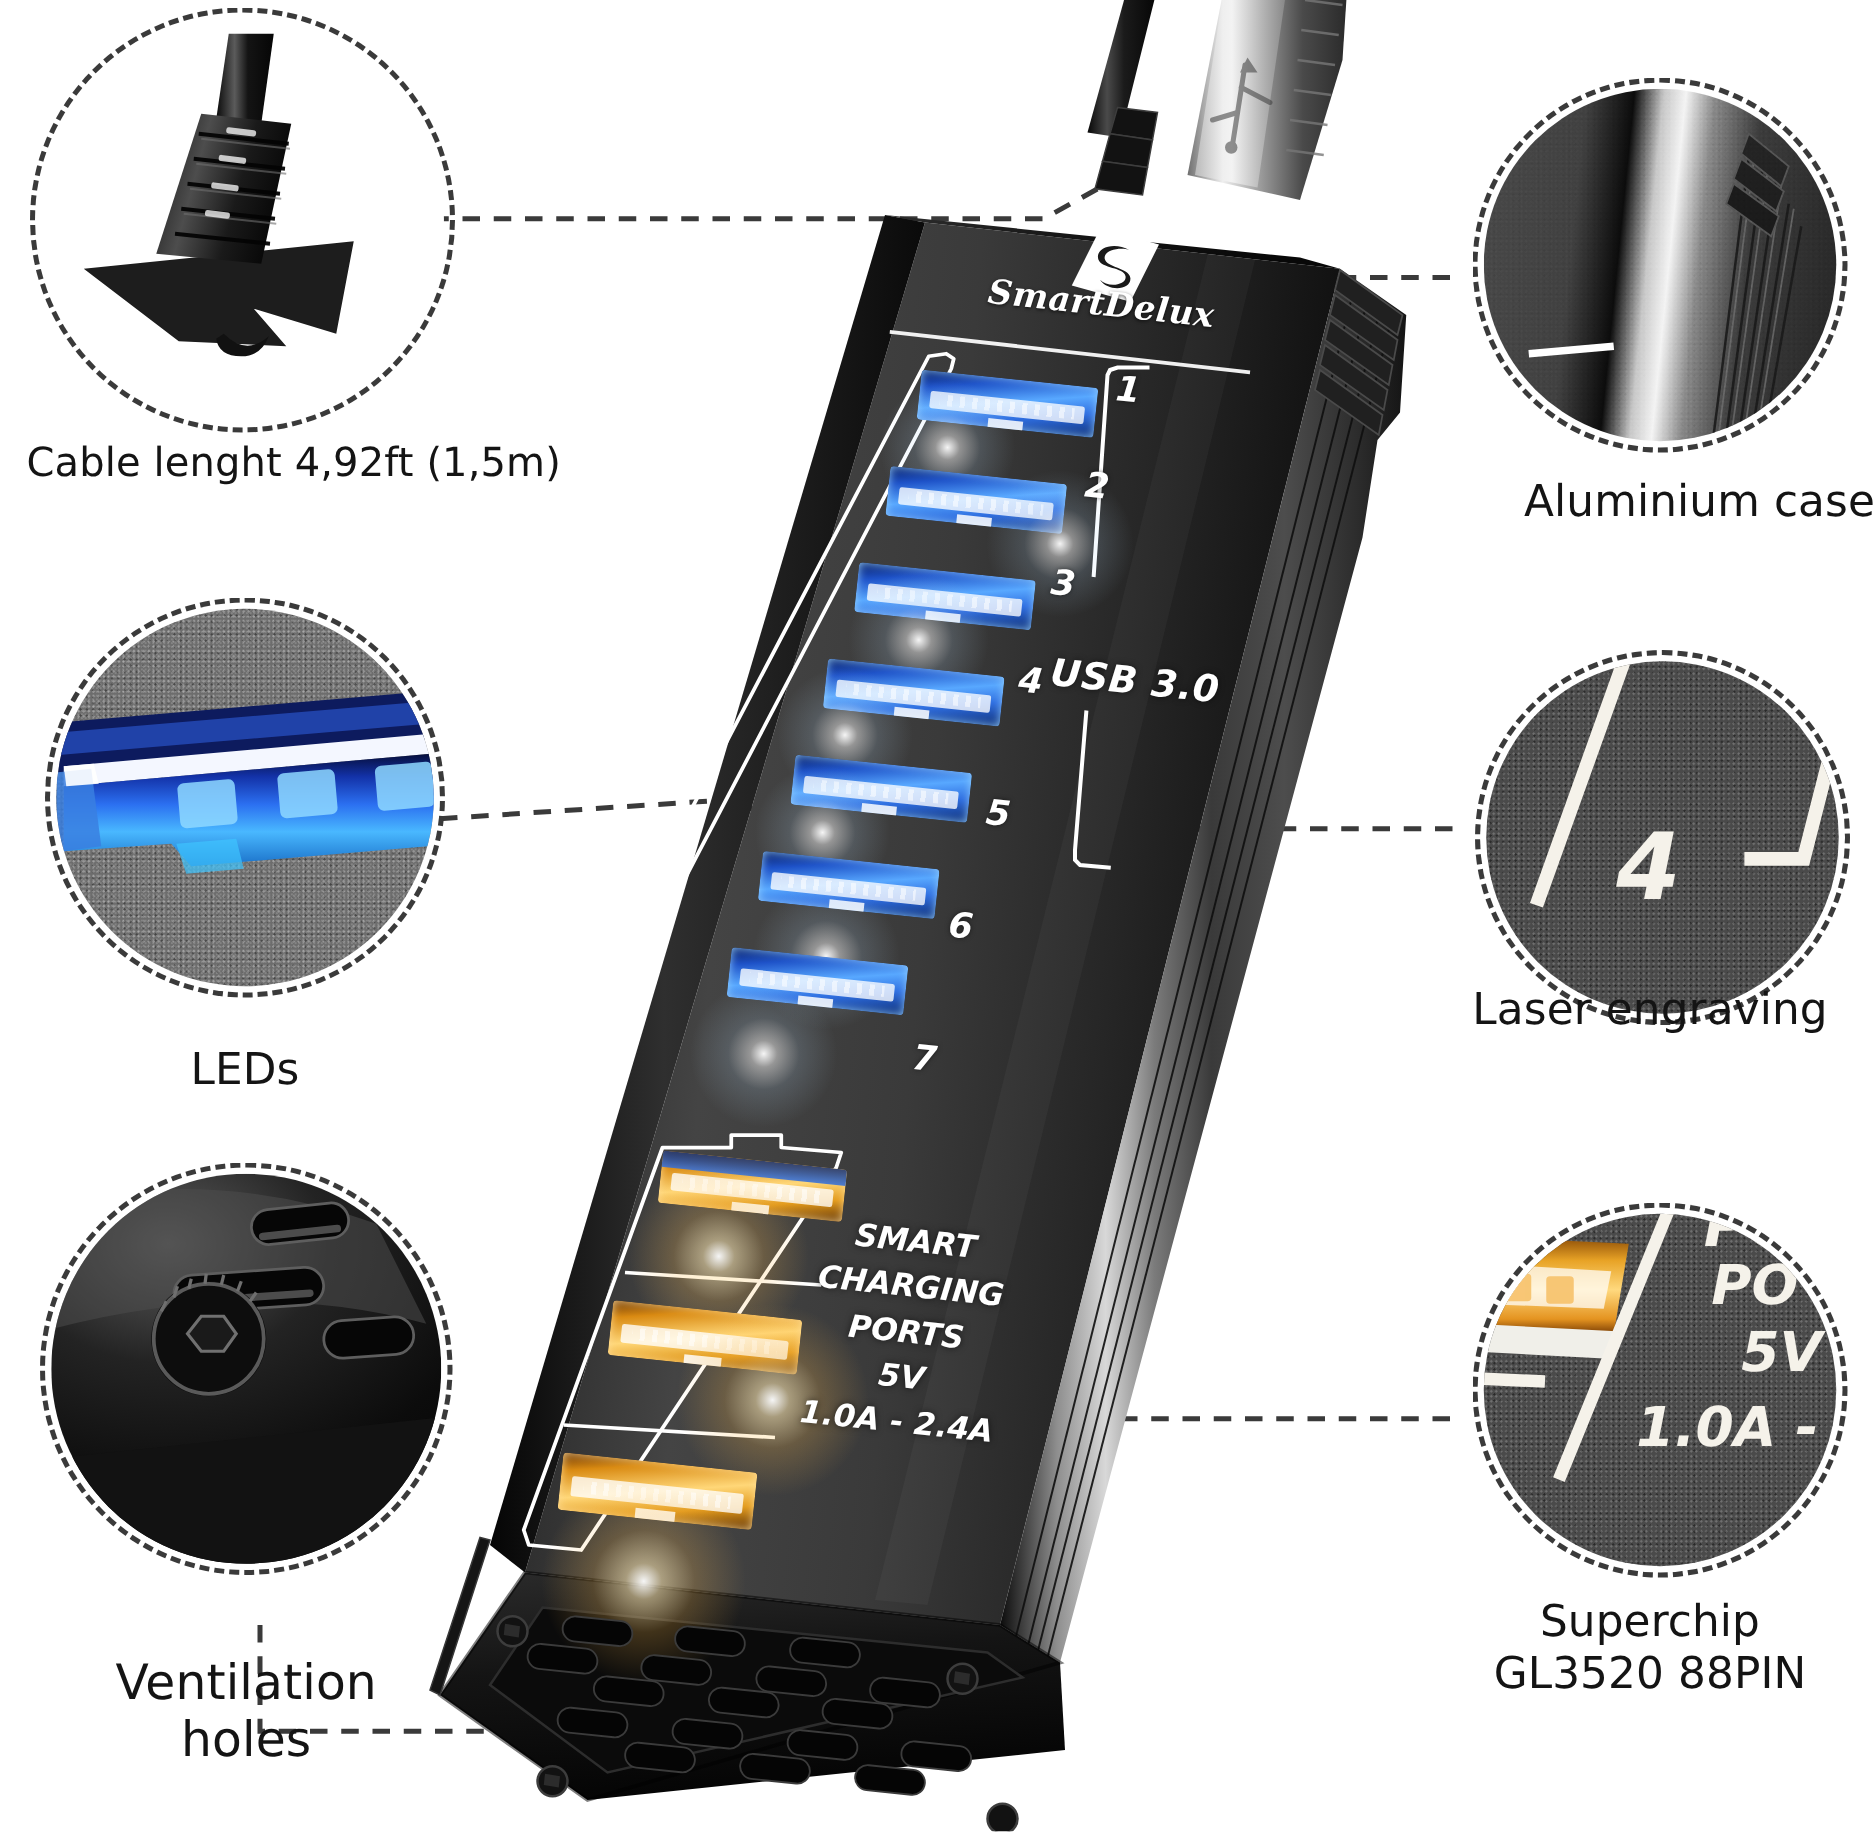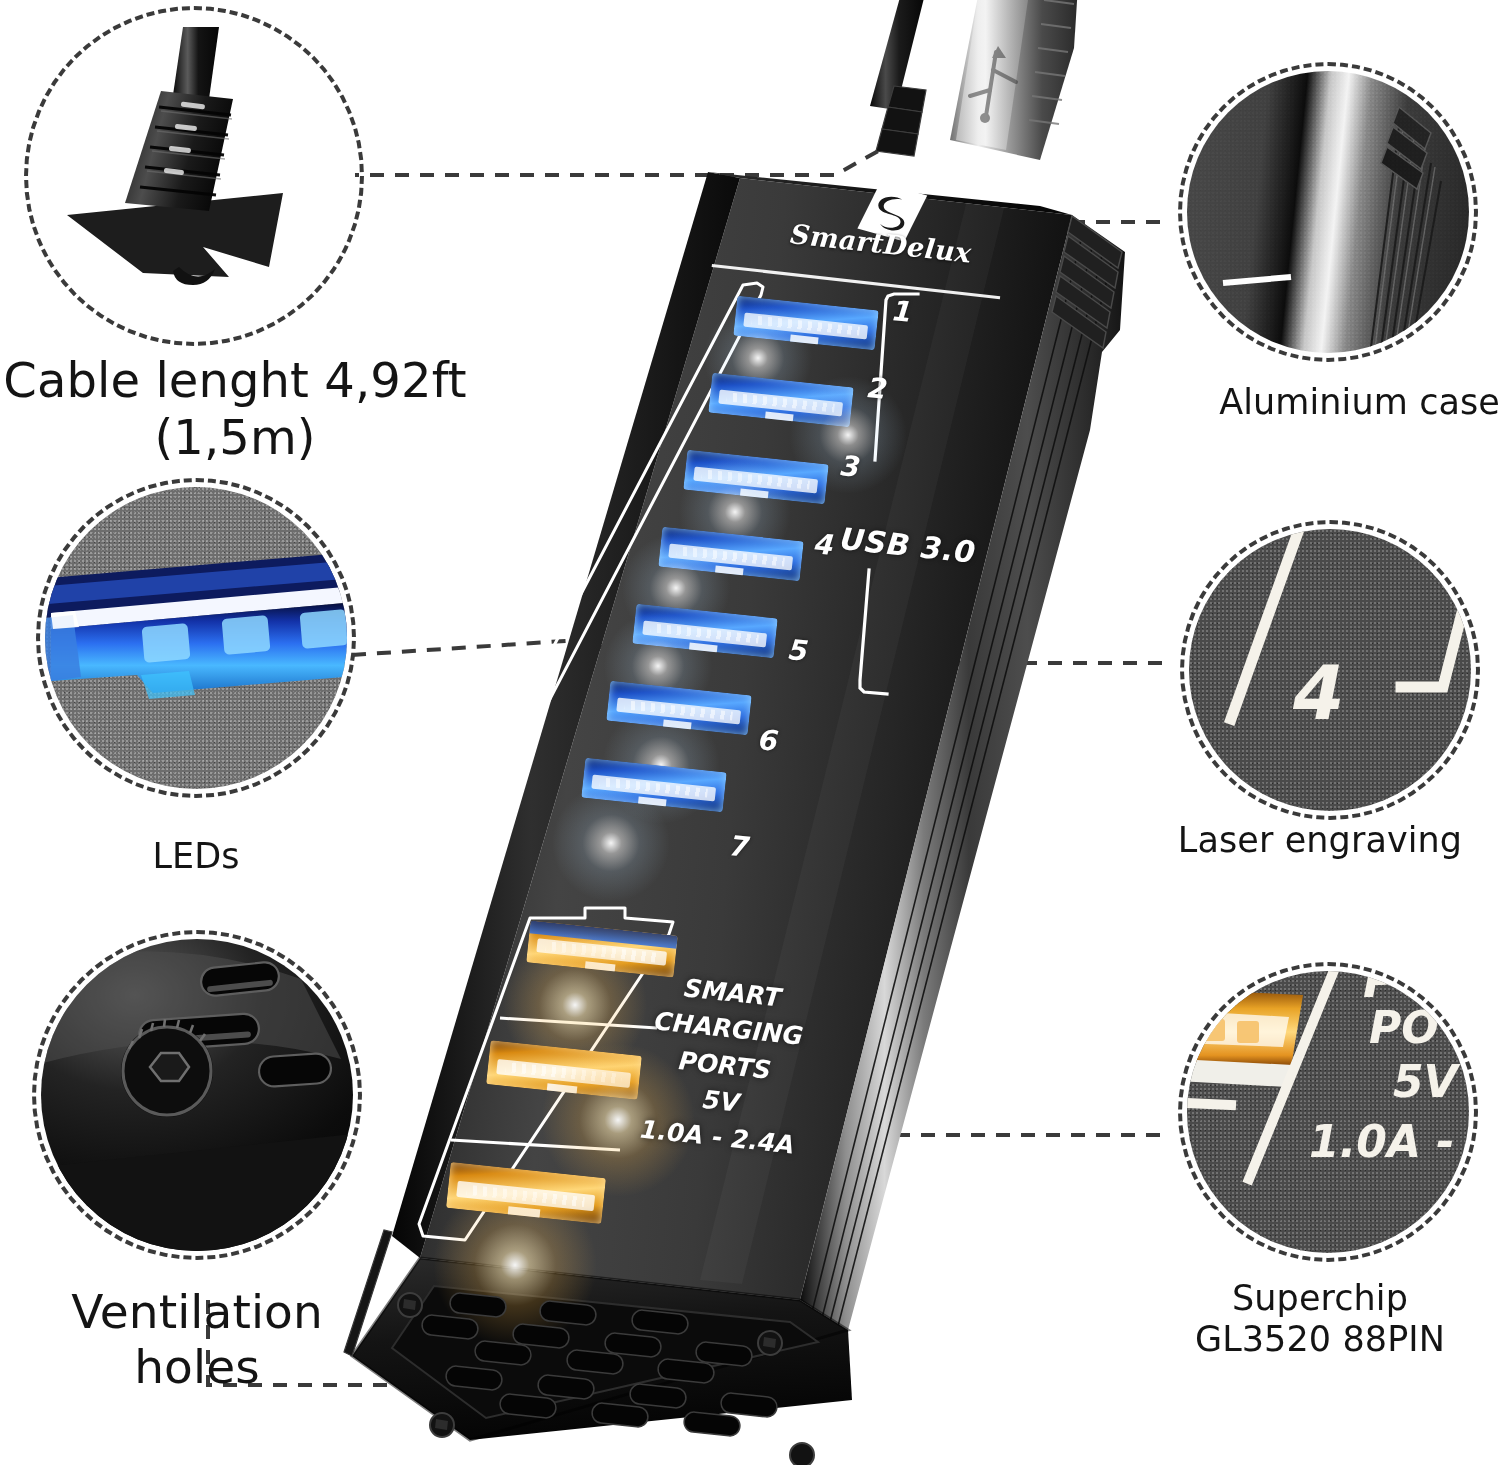--- a/index.html
+++ b/index.html
@@ -494,21 +494,21 @@
             <rect x="148" y="88" width="24" height="5" rx="2" transform="rotate(7 160 90)"></rect>
             <rect x="142" y="110" width="22" height="5" rx="2" transform="rotate(7 153 112)"></rect>
             <rect x="136" y="132" width="22" height="5" rx="2" transform="rotate(7 147 134)"></rect>
             <rect x="131" y="154" width="20" height="5" rx="2" transform="rotate(7 141 156)"></rect>
           </g>
 
           <path d="M 146 252 q 18 18 36 2 q -6 16 -22 16 q -18 0 -20 -14 z" fill="#111"></path>
         </svg>
       </div>
     </div>
-    <div class="cap" style="left:0px;top:352px;width:470px;font-size:48px;">Cable lenght 4,92ft (1,5m)</div>
+    <div class="cap" style="left:0px;top:352px;width:470px;font-size:32px;">Cable lenght 4,92ft (1,5m)</div>
   </div>
 
   <div class="callout">
     <div class="circ" style="left:36px;top:478px;width:320px;height:320px;">
       <div class="circ-inner">
         <div class="tex-grain"></div>
         <svg width="312" height="312" viewBox="0 0 312 312" style="position:absolute;left:0;top:0;" xmlns="http://www.w3.org/2000/svg">
           <defs>
             <linearGradient id="ledg" x1="0" y1="0" x2="0" y2="1">
               <stop offset="0%" stop-color="#040a2e"></stop>
@@ -577,21 +577,21 @@
             <path d="M -17 -4 L -6 -18 L 12 -18 L 22 -4 L 12 10 L -6 10 Z" fill="#1a1a1a" stroke="#707070" stroke-width="2.5"></path>
           </g>
 
           <path d="M -20 230 L 340 192 L 340 330 L -20 330 Z" fill="#121212"></path>
           <g opacity=".35">
             <rect x="-20" y="230" width="360" height="100" fill="none"></rect>
           </g>
         </svg>
       </div>
     </div>
-    <div class="cap" style="left:22px;top:1284px;width:350px;font-size:47px;">Ventilation
+    <div class="cap" style="left:22px;top:1324px;width:350px;font-size:39px;">Ventilation
 holes</div>
   </div>
 
   <div class="callout">
     <div class="circ" style="left:1178px;top:62px;width:300px;height:300px;">
       <div class="circ-inner">
         <svg width="292" height="292" viewBox="0 0 292 292" xmlns="http://www.w3.org/2000/svg">
           <defs>
             <linearGradient id="alu" x1="0" y1="0" x2="1" y2="0.1">
               <stop offset="0%" stop-color="#4a4a4a"></stop>
@@ -645,21 +645,21 @@
 
           <g stroke="#f5f2ea" stroke-width="11" fill="none" stroke-linecap="square" stroke-linejoin="miter">
             <path d="M 108 6 L 42 190"></path>
             <path d="M 278 64 L 254 158 L 212 158"></path>
           </g>
 
           <text x="104" y="190" font-family="DejaVu Sans, sans-serif" font-size="74" font-weight="700" font-style="italic" fill="#f5f2ea">4</text>
         </svg>
       </div>
     </div>
-    <div class="cap" style="left:1140px;top:820px;width:360px;font-size:35px;text-align:center;">Laser engraving</div>
+    <div class="cap" style="left:1140px;top:788px;width:360px;font-size:35px;text-align:center;">Laser engraving</div>
   </div>
 
   <div class="callout">
     <div class="circ" style="left:1178px;top:962px;width:300px;height:300px;">
       <div class="circ-inner">
         <div class="tex-dark"></div>
         <svg width="292" height="292" viewBox="0 0 292 292" style="position:absolute;left:0;top:0;" xmlns="http://www.w3.org/2000/svg">
           <defs>
             <linearGradient id="amb" x1="0" y1="0" x2="0" y2="1">
               <stop offset="0%" stop-color="#8a4a06"></stop>

